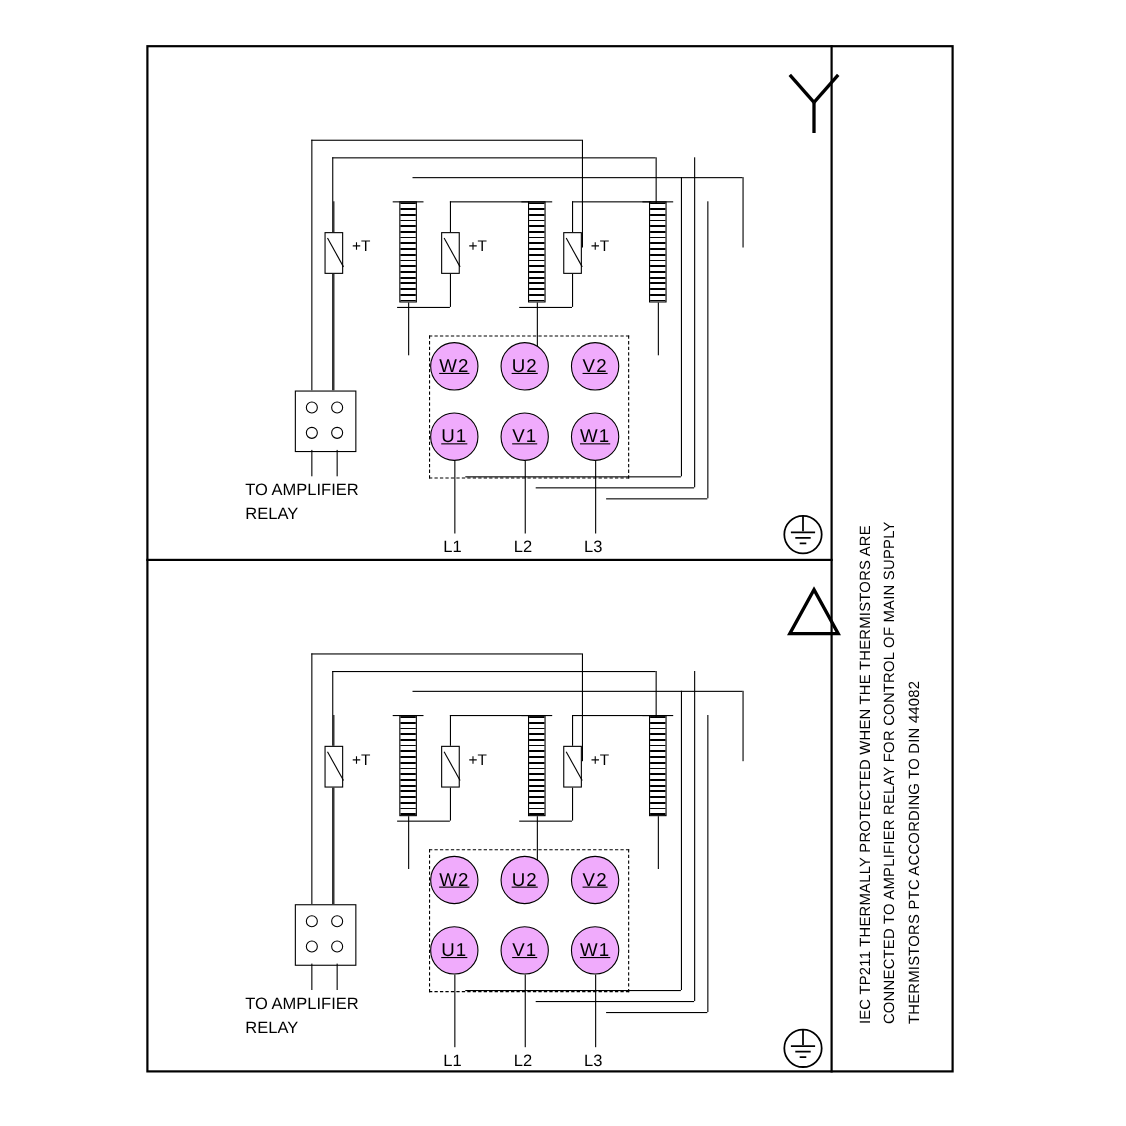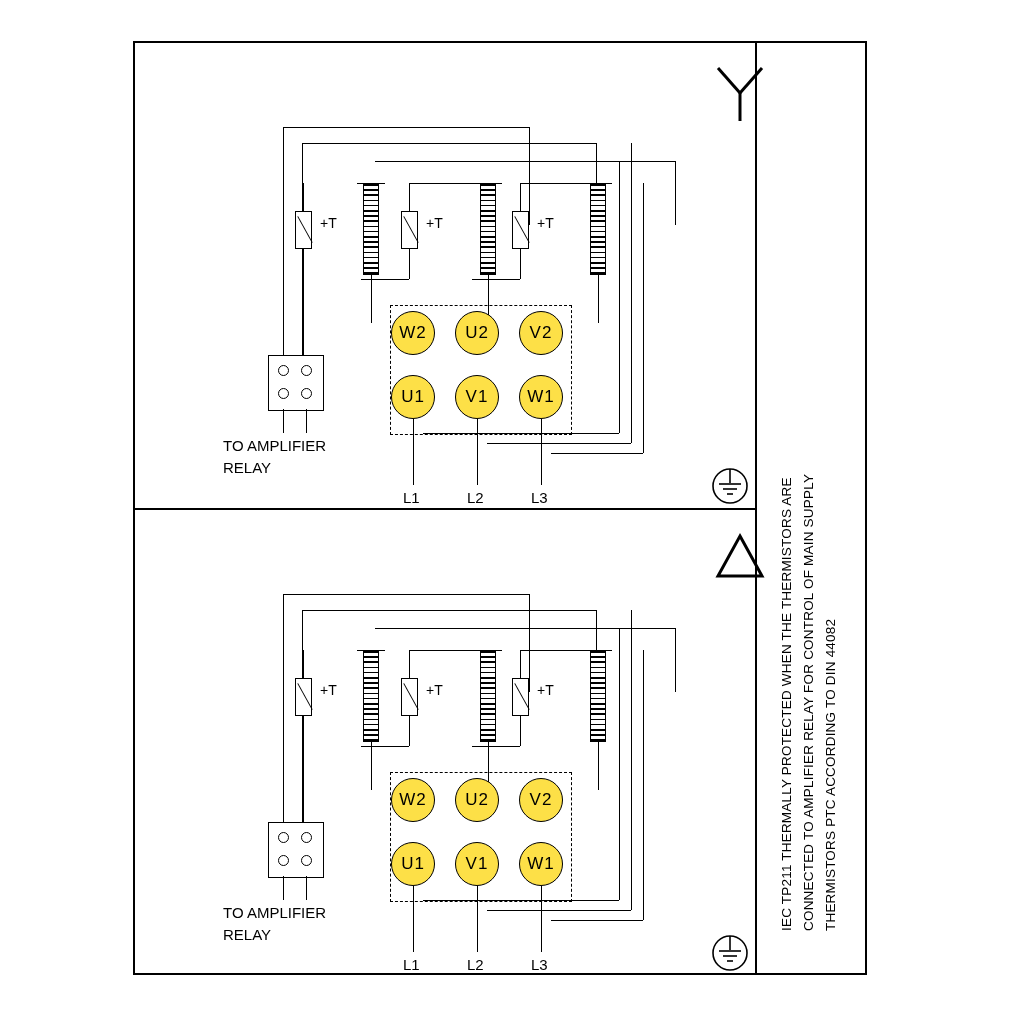--- a/index.html
+++ b/index.html
@@ -63,26 +63,27 @@
   }
 
   
   .term {
     position: absolute;
     width: 44px;
     height: 44px;
     border: 1.6px solid #000;
     border-radius: 50%;
     box-sizing: border-box;
-    background: #fde047;
+    background: #f0abfc;
     font-size: 17px;
     letter-spacing: 1px;
     display: flex;
     align-items: center;
     justify-content: center;
+    text-decoration: underline;
   }
 
   
   .dashbox {
     position: absolute;
     border: 1.4px dashed #000;
     box-sizing: border-box;
   }
 
   

